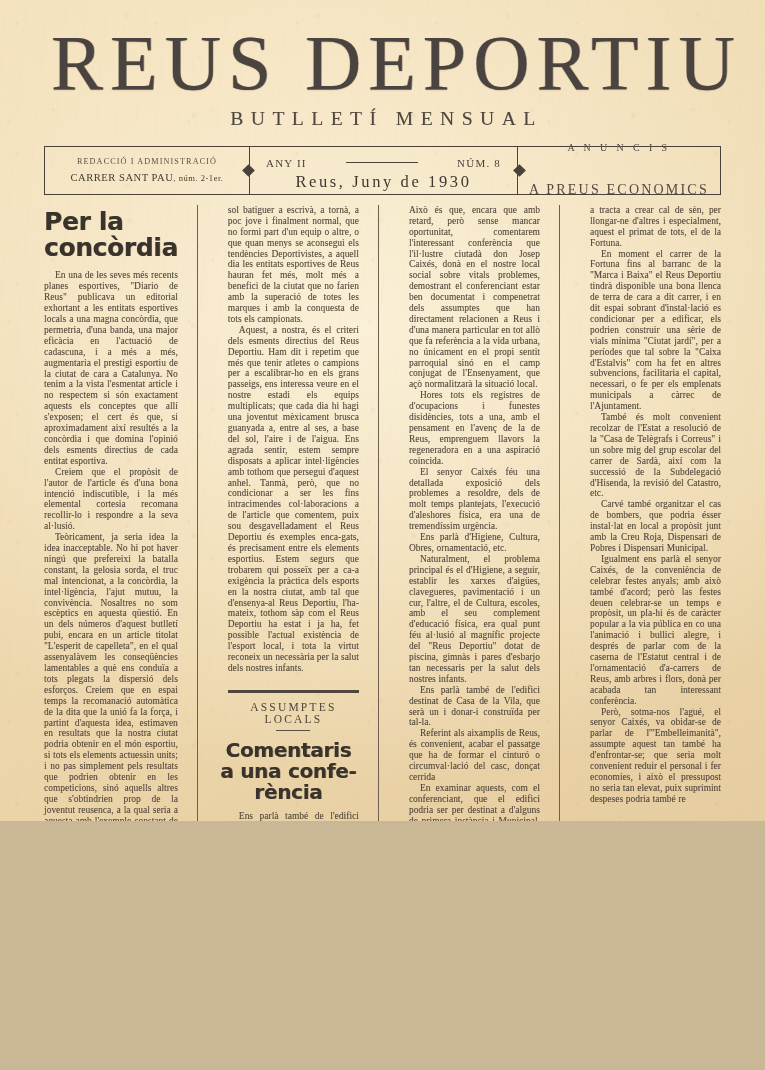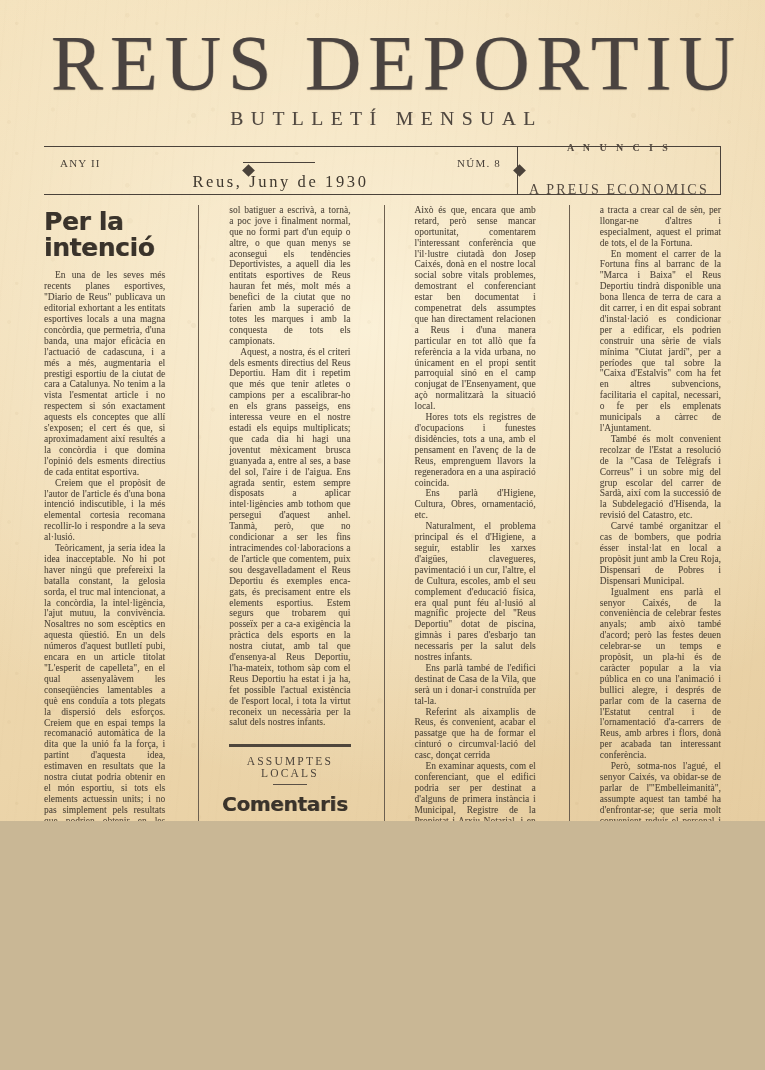--- a/index.html
+++ b/index.html
@@ -159,21 +159,20 @@
     font-size: 16.5px;
     letter-spacing: 2.6px;
     color: #3f382f;
   }
 
   .anuncis-1 {
     font-size: 10px;
     letter-spacing: 3.4px;
     color: #544a40;
     margin-bottom: 6px;
-    font-weight: bold;
   }
   .anuncis-2 {
     font-size: 14px;
     letter-spacing: 2.2px;
     color: #544a40;
     margin-top: 23px;
   }
 
   
   .lozenge {
@@ -194,21 +193,21 @@
     display: flex;
     margin-top: 10px;
     height: 845px;
   }
   .col {
     width: 219px;
     position: relative;
   }
   .col + .col {
     padding-left: 30px;
-    margin-left: 33px;
+    margin-left: 19px;
     border-left: 1px solid #6d6050;
   }
 
   .hl-main {
     font-family: "DejaVu Sans", sans-serif;
     font-weight: bold;
     font-size: 25px;
     letter-spacing: -0.4px;
     color: #3a332b;
     margin: 4px 0 9px 0;
@@ -278,40 +277,46 @@
 
     <header class="masthead">
       <h1 class="masthead-title">REUS DEPORTIU</h1>
       <div class="masthead-sub">BUTLLETÍ MENSUAL</div>
     </header>
 
     <div class="folio">
       <span class="lozenge loz-a"></span>
       <span class="lozenge loz-b"></span>
 
+      <div class="folio-cell folio-left">
+        <div class="imprint-top">REDACCIÓ I ADMINISTRACIÓ</div>
+        <div class="imprint-addr">
+          <span>CARRER SANT PAU</span><span class="sm">, núm. 2-1er.</span>
+        </div>
+      </div>
 
       <div class="folio-cell folio-center">
         <div class="folio-row1">
           <span class="folio-any">ANY II</span>
           <span class="folio-rule"></span>
           <span class="folio-num">NÚM. 8</span>
         </div>
         <div class="folio-date">Reus, Juny de 1930</div>
       </div>
 
       <div class="folio-cell folio-right">
         <div class="anuncis-1">A N U N C I S</div>
         <div class="anuncis-2">A PREUS ECONOMICS</div>
       </div>
     </div>
 
     <div class="columns">
 
       <div class="col">
-        <h2 class="hl-main">Per la intenció</h2>
+        <h2 class="hl-main">Per la concòrdia</h2>
         <div class="bodytext">
           <p>En una de les seves més recents planes esportives, "Diario de Reus" publicava un editorial exhortant a les entitats esportives locals a una magna concòrdia, que permetria, d'una banda, una major eficàcia en l'actuació de cadascuna, i a més a més, augmentaria el prestigi esportiu de la ciutat de cara a Catalunya. No tenim a la vista l'esmentat article i no respectem si són exactament aquests els conceptes que allí s'exposen; el cert és que, si aproximadament així resultés a la concòrdia i que domina l'opinió dels esments directius de cada entitat esportiva.</p>
           <p>Creiem que el propòsit de l'autor de l'article és d'una bona intenció indiscutible, i la més elemental cortesia recomana recollir-lo i respondre a la seva al·lusió.</p>
           <p>Teòricament, ja seria idea la idea inacceptable. No hi pot haver ningú que prefereixi la batalla constant, la gelosia sorda, el truc mal intencionat, a la concòrdia, la intel·ligència, l'ajut mutuu, la convivència. Nosaltres no som escèptics en aquesta qüestió. En un dels números d'aquest butlletí pubi, encara en un article titolat "L'esperit de capelleta", en el qual assenyalàvem les conseqüències lamentables a què ens conduïa a tots plegats la dispersió dels esforços. Creiem que en espai temps la recomanació automàtica de la dita que la unió fa la força, i partint d'aquesta idea, estimaven en resultats que la nostra ciutat podria obtenir en el món esportiu, si tots els elements actuessin units; i no pas simplement pels resultats que podrien obtenir en les competicions, sinó aquells altres que s'obtindrien prop de la joventut reusenca, a la qual seria a aquesta amb l'exemple constant de què l'esport no signifiqués tant la brutal corpresa, sinó tan bé influeix en la moral, deixant la solidaritat, el acompanyament i l'esperit de germanor. I, al capdavall, creiem que la aquest resultat el que més interessa: aconseguir la joventut del nostre poble més esporta. El dia que no tes a un</p>
         </div>
       </div>
 
       <div class="col">
         <div class="bodytext">
           <p class="noind">sol batiguer a escrivà, a tornà, a poc jove i finalment normal, que no formi part d'un equip o altre, o que quan menys se aconsegui els tendències Deportivistes, a aquell dia les entitats esportives de Reus hauran fet més, molt més a benefici de la ciutat que no farien amb la superació de totes les marques i amb la conquesta de tots els campionats.</p>
@@ -329,20 +334,21 @@
 
         <div class="bodytext">
           <p>Ens parlà també de l'edifici destinat de Casa de la Vila, que serà con i dóna-ri construïda per tal-la.</p>
         </div>
       </div>
 
       <div class="col">
         <div class="bodytext">
           <p class="noind">Això és que, encara que amb retard, però sense mancar oportunitat, comentarem l'interessant conferència que l'il·lustre ciutadà don Josep Caixés, donà en el nostre local social sobre vitals problemes, demostrant el conferenciant estar ben documentat i compenetrat dels assumptes que han directament relacionen a Reus i d'una manera particular en tot allò que fa referència a la vida urbana, no únicament en el propi sentit parroquial sinó en el camp conjugat de l'Ensenyament, que açò normalitzarà la situació local.</p>
           <p>Hores tots els registres de d'ocupacions i funestes disidències, tots a una, amb el pensament en l'avenç de la de Reus, emprenguem llavors la regeneradora en a una aspiració coincida.</p>
+          <p>El senyor Caixés féu una detallada exposició dels problemes a resoldre, dels de molt temps plantejats, l'execució d'aleshores física, era una de tremendíssim urgència.</p>
           <p>Ens parlà d'Higiene, Cultura, Obres, ornamentació, etc.</p>
           <p>Naturalment, el problema principal és el d'Higiene, a seguir, establir les xarxes d'aigües, clavegueres, pavimentació i un cur, l'altre, el de Cultura, escoles, amb el seu complement d'educació física, era qual punt féu al·lusió al magnífic projecte del "Reus Deportiu" dotat de piscina, gimnàs i pares d'esbarjo tan necessaris per la salut dels nostres infants.</p>
           <p>Ens parlà també de l'edifici destinat de Casa de la Vila, que serà un i donar-i construïda per tal-la.</p>
           <p>Referint als aixamplis de Reus, és convenient, acabar el passatge que ha de formar el cinturó o circumval·lació del casc, donçat cerrida</p>
           <p>En examinar aquests, com el conferenciant, que el edifici podria ser per destinat a d'alguns de primera instància i Municipal, Registre de la Propietat i Arxiu Notarial, i en aquest cas construir la Casa Consistorial en altre lloc més visible.</p>
         </div>
       </div>
 
       <div class="col">
         <div class="bodytext">

